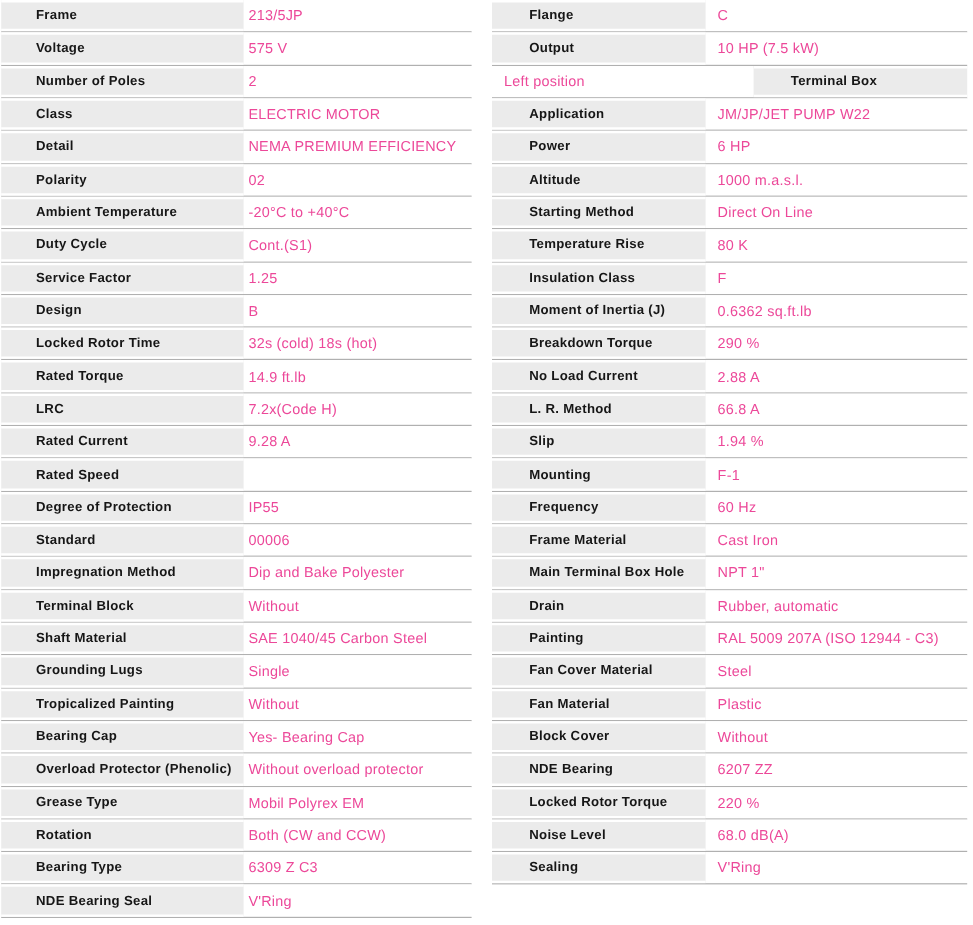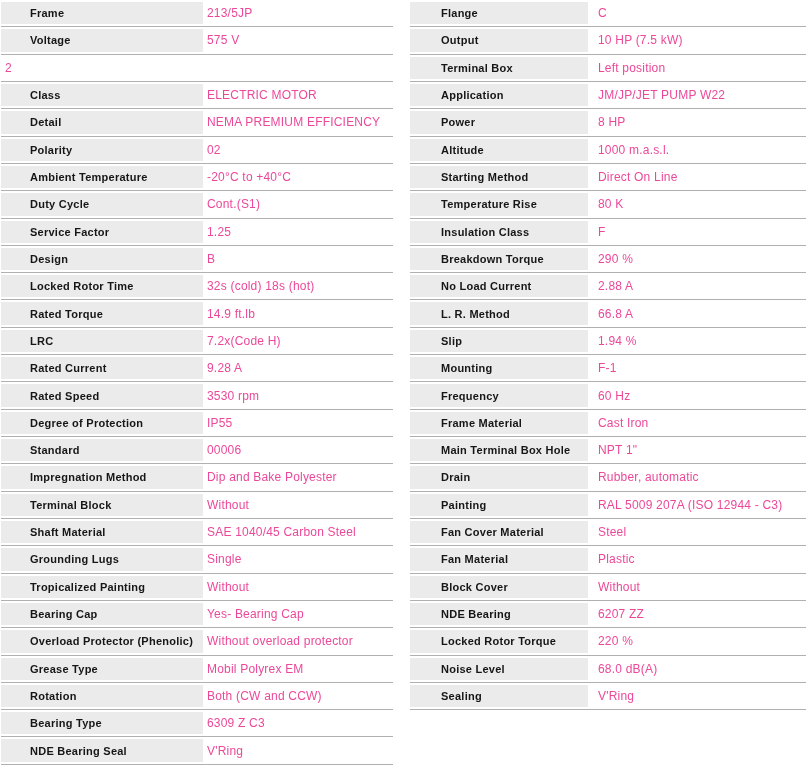--- a/index.html
+++ b/index.html
@@ -71,20 +71,21 @@
     <div class="cell label">Frame</div>
     <div class="cell value">213/5JP</div>
   </div>
 
   <div class="row">
     <div class="cell label">Voltage</div>
     <div class="cell value">575 V</div>
   </div>
 
   <div class="row">
+    <div class="cell label">Number of Poles</div>
     <div class="cell value">2</div>
   </div>
 
   <div class="row">
     <div class="cell label">Class</div>
     <div class="cell value">ELECTRIC MOTOR</div>
   </div>
 
   <div class="row">
     <div class="cell label">Detail</div>
@@ -131,21 +132,20 @@
     <div class="cell value">7.2x(Code H)</div>
   </div>
 
   <div class="row">
     <div class="cell label">Rated Current</div>
     <div class="cell value">9.28 A</div>
   </div>
 
   <div class="row">
     <div class="cell label">Rated Speed</div>
-    <div class="cell value">3530 rpm</div>
   </div>
 
   <div class="row">
     <div class="cell label">Degree of Protection</div>
     <div class="cell value">IP55</div>
   </div>
 
   <div class="row">
     <div class="cell label">Standard</div>
     <div class="cell value">00006</div>
@@ -211,32 +211,32 @@
     <div class="cell label">Flange</div>
     <div class="cell value">C</div>
   </div>
 
   <div class="row">
     <div class="cell label">Output</div>
     <div class="cell value">10 HP (7.5 kW)</div>
   </div>
 
   <div class="row">
+    <div class="cell value">Left position</div>
     <div class="cell label">Terminal Box</div>
-    <div class="cell value">Left position</div>
   </div>
 
   <div class="row">
     <div class="cell label">Application</div>
     <div class="cell value">JM/JP/JET PUMP W22</div>
   </div>
 
   <div class="row">
     <div class="cell label">Power</div>
-    <div class="cell value">8 HP</div>
+    <div class="cell value">6 HP</div>
   </div>
 
   <div class="row">
     <div class="cell label">Altitude</div>
     <div class="cell value">1000 m.a.s.l.</div>
   </div>
 
   <div class="row">
     <div class="cell label">Starting Method</div>
     <div class="cell value">Direct On Line</div>
@@ -245,20 +245,24 @@
   <div class="row">
     <div class="cell label">Temperature Rise</div>
     <div class="cell value">80 K</div>
   </div>
 
   <div class="row">
     <div class="cell label">Insulation Class</div>
     <div class="cell value">F</div>
   </div>
 
+  <div class="row">
+    <div class="cell label">Moment of Inertia (J)</div>
+    <div class="cell value">0.6362 sq.ft.lb</div>
+  </div>
 
   <div class="row">
     <div class="cell label">Breakdown Torque</div>
     <div class="cell value">290 %</div>
   </div>
 
   <div class="row">
     <div class="cell label">No Load Current</div>
     <div class="cell value">2.88 A</div>
   </div>

